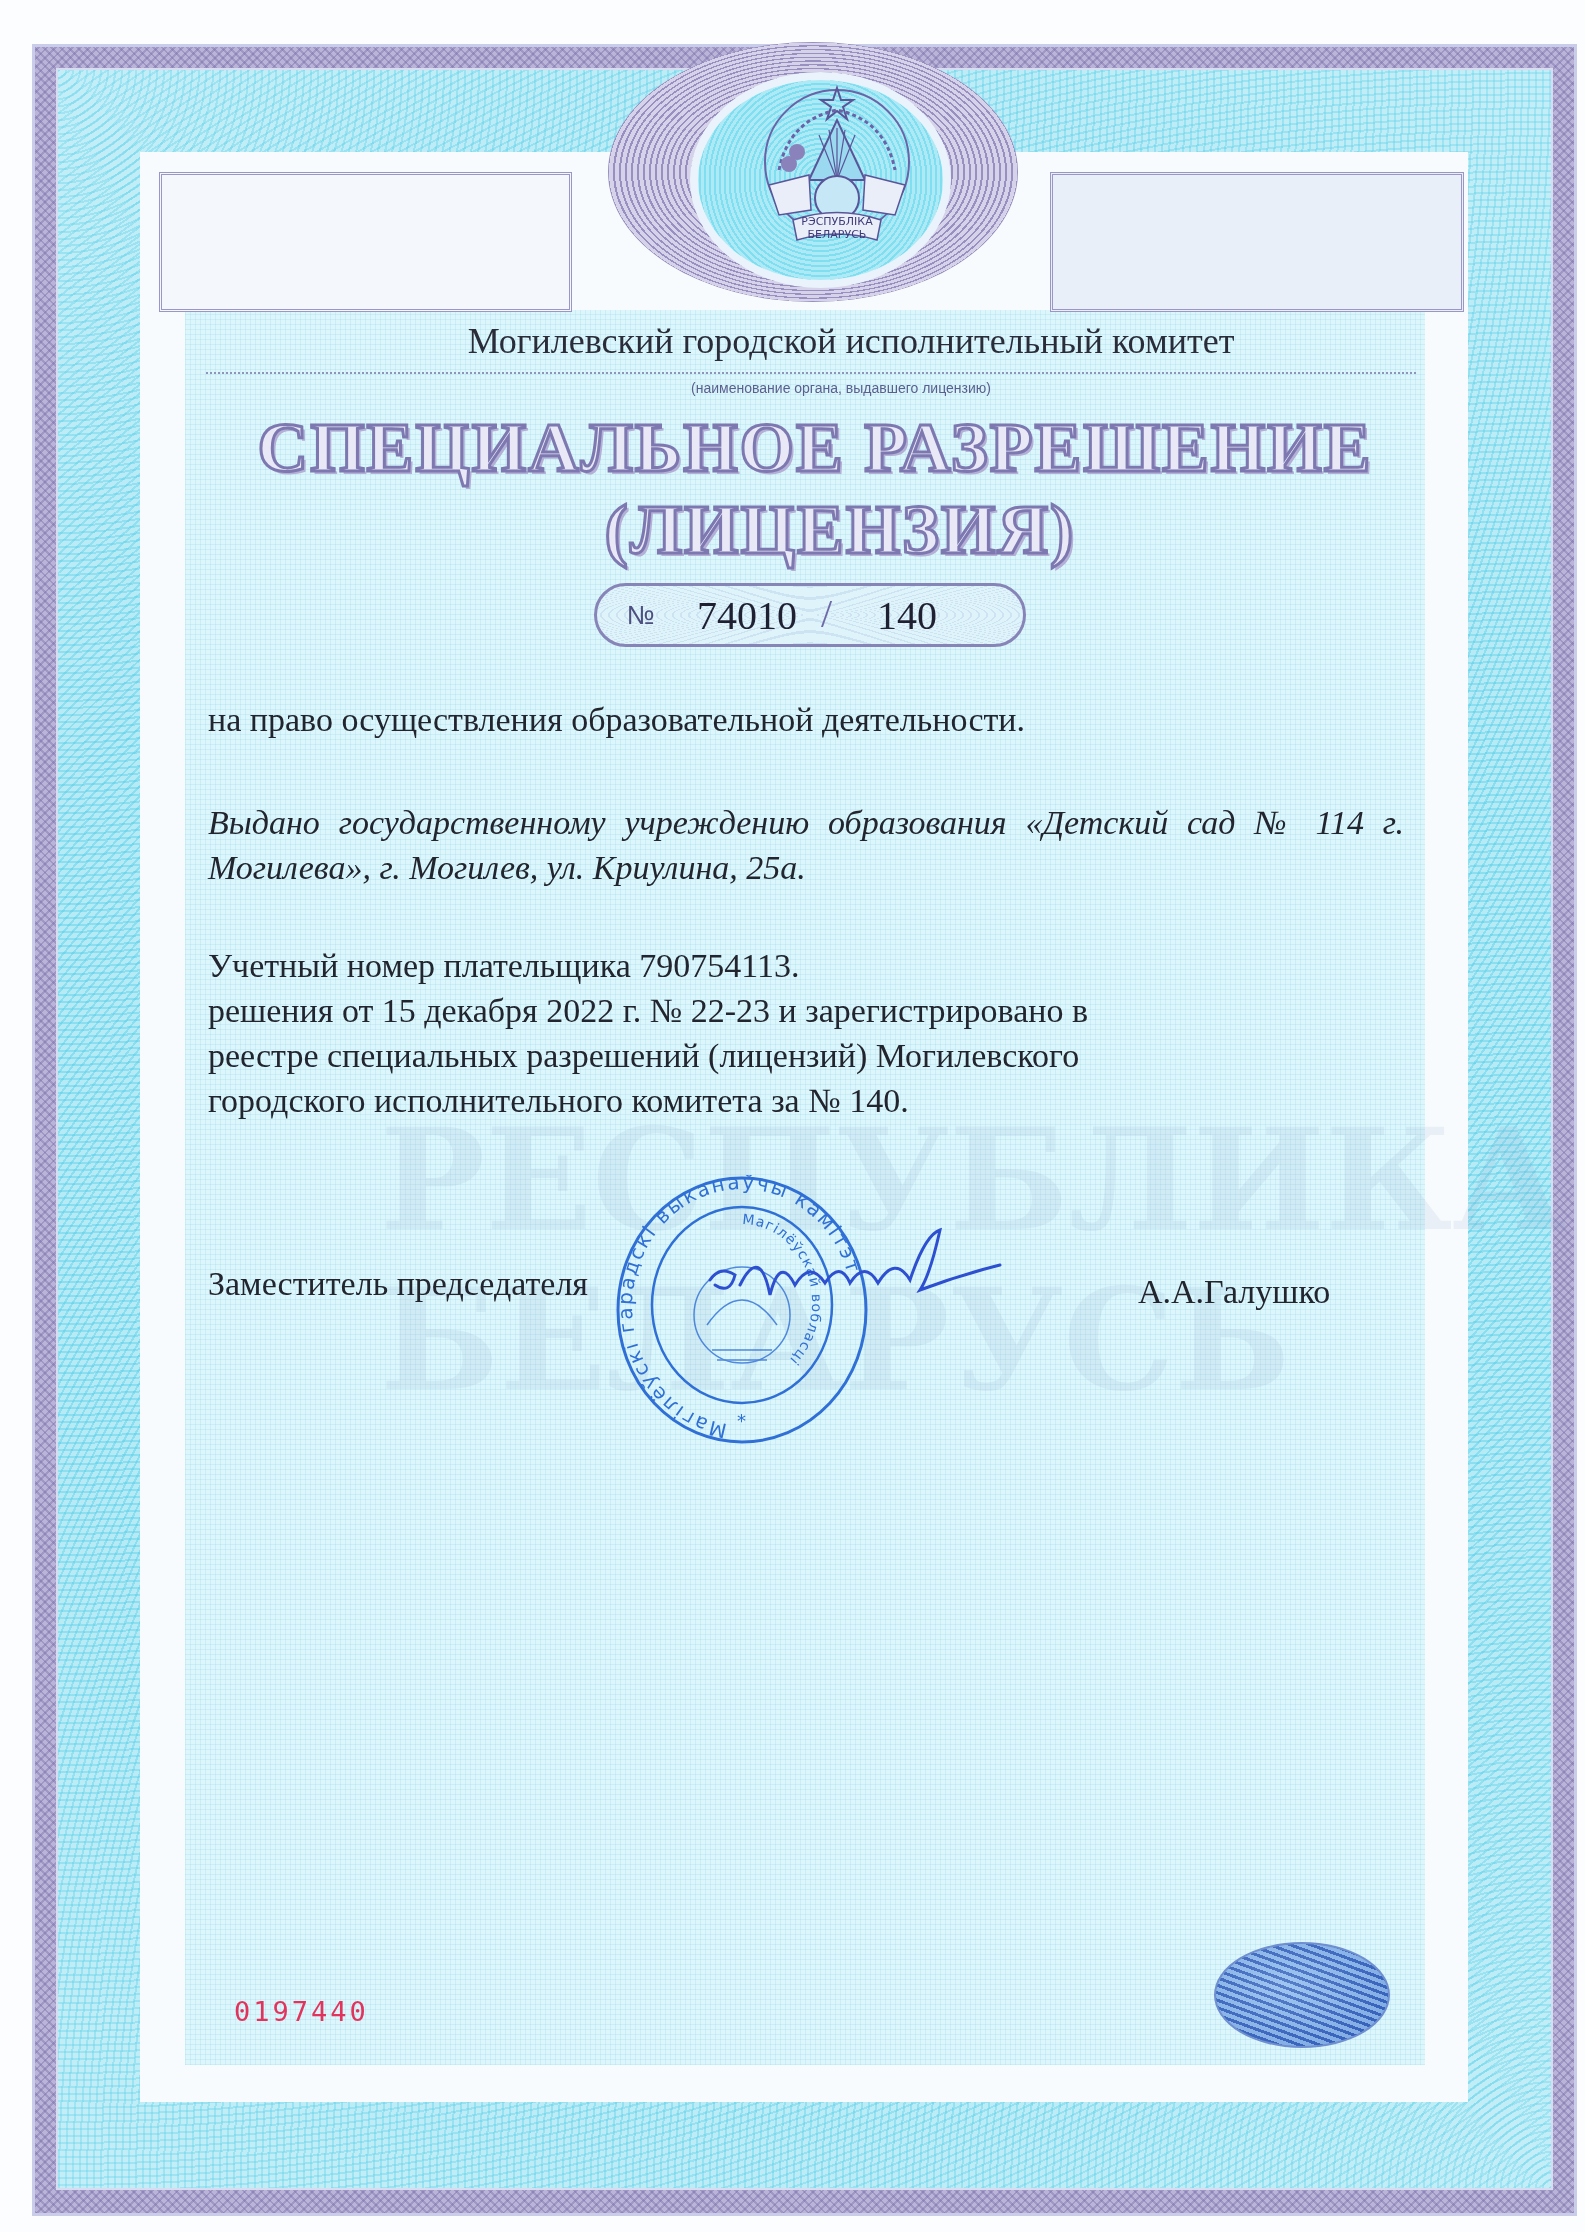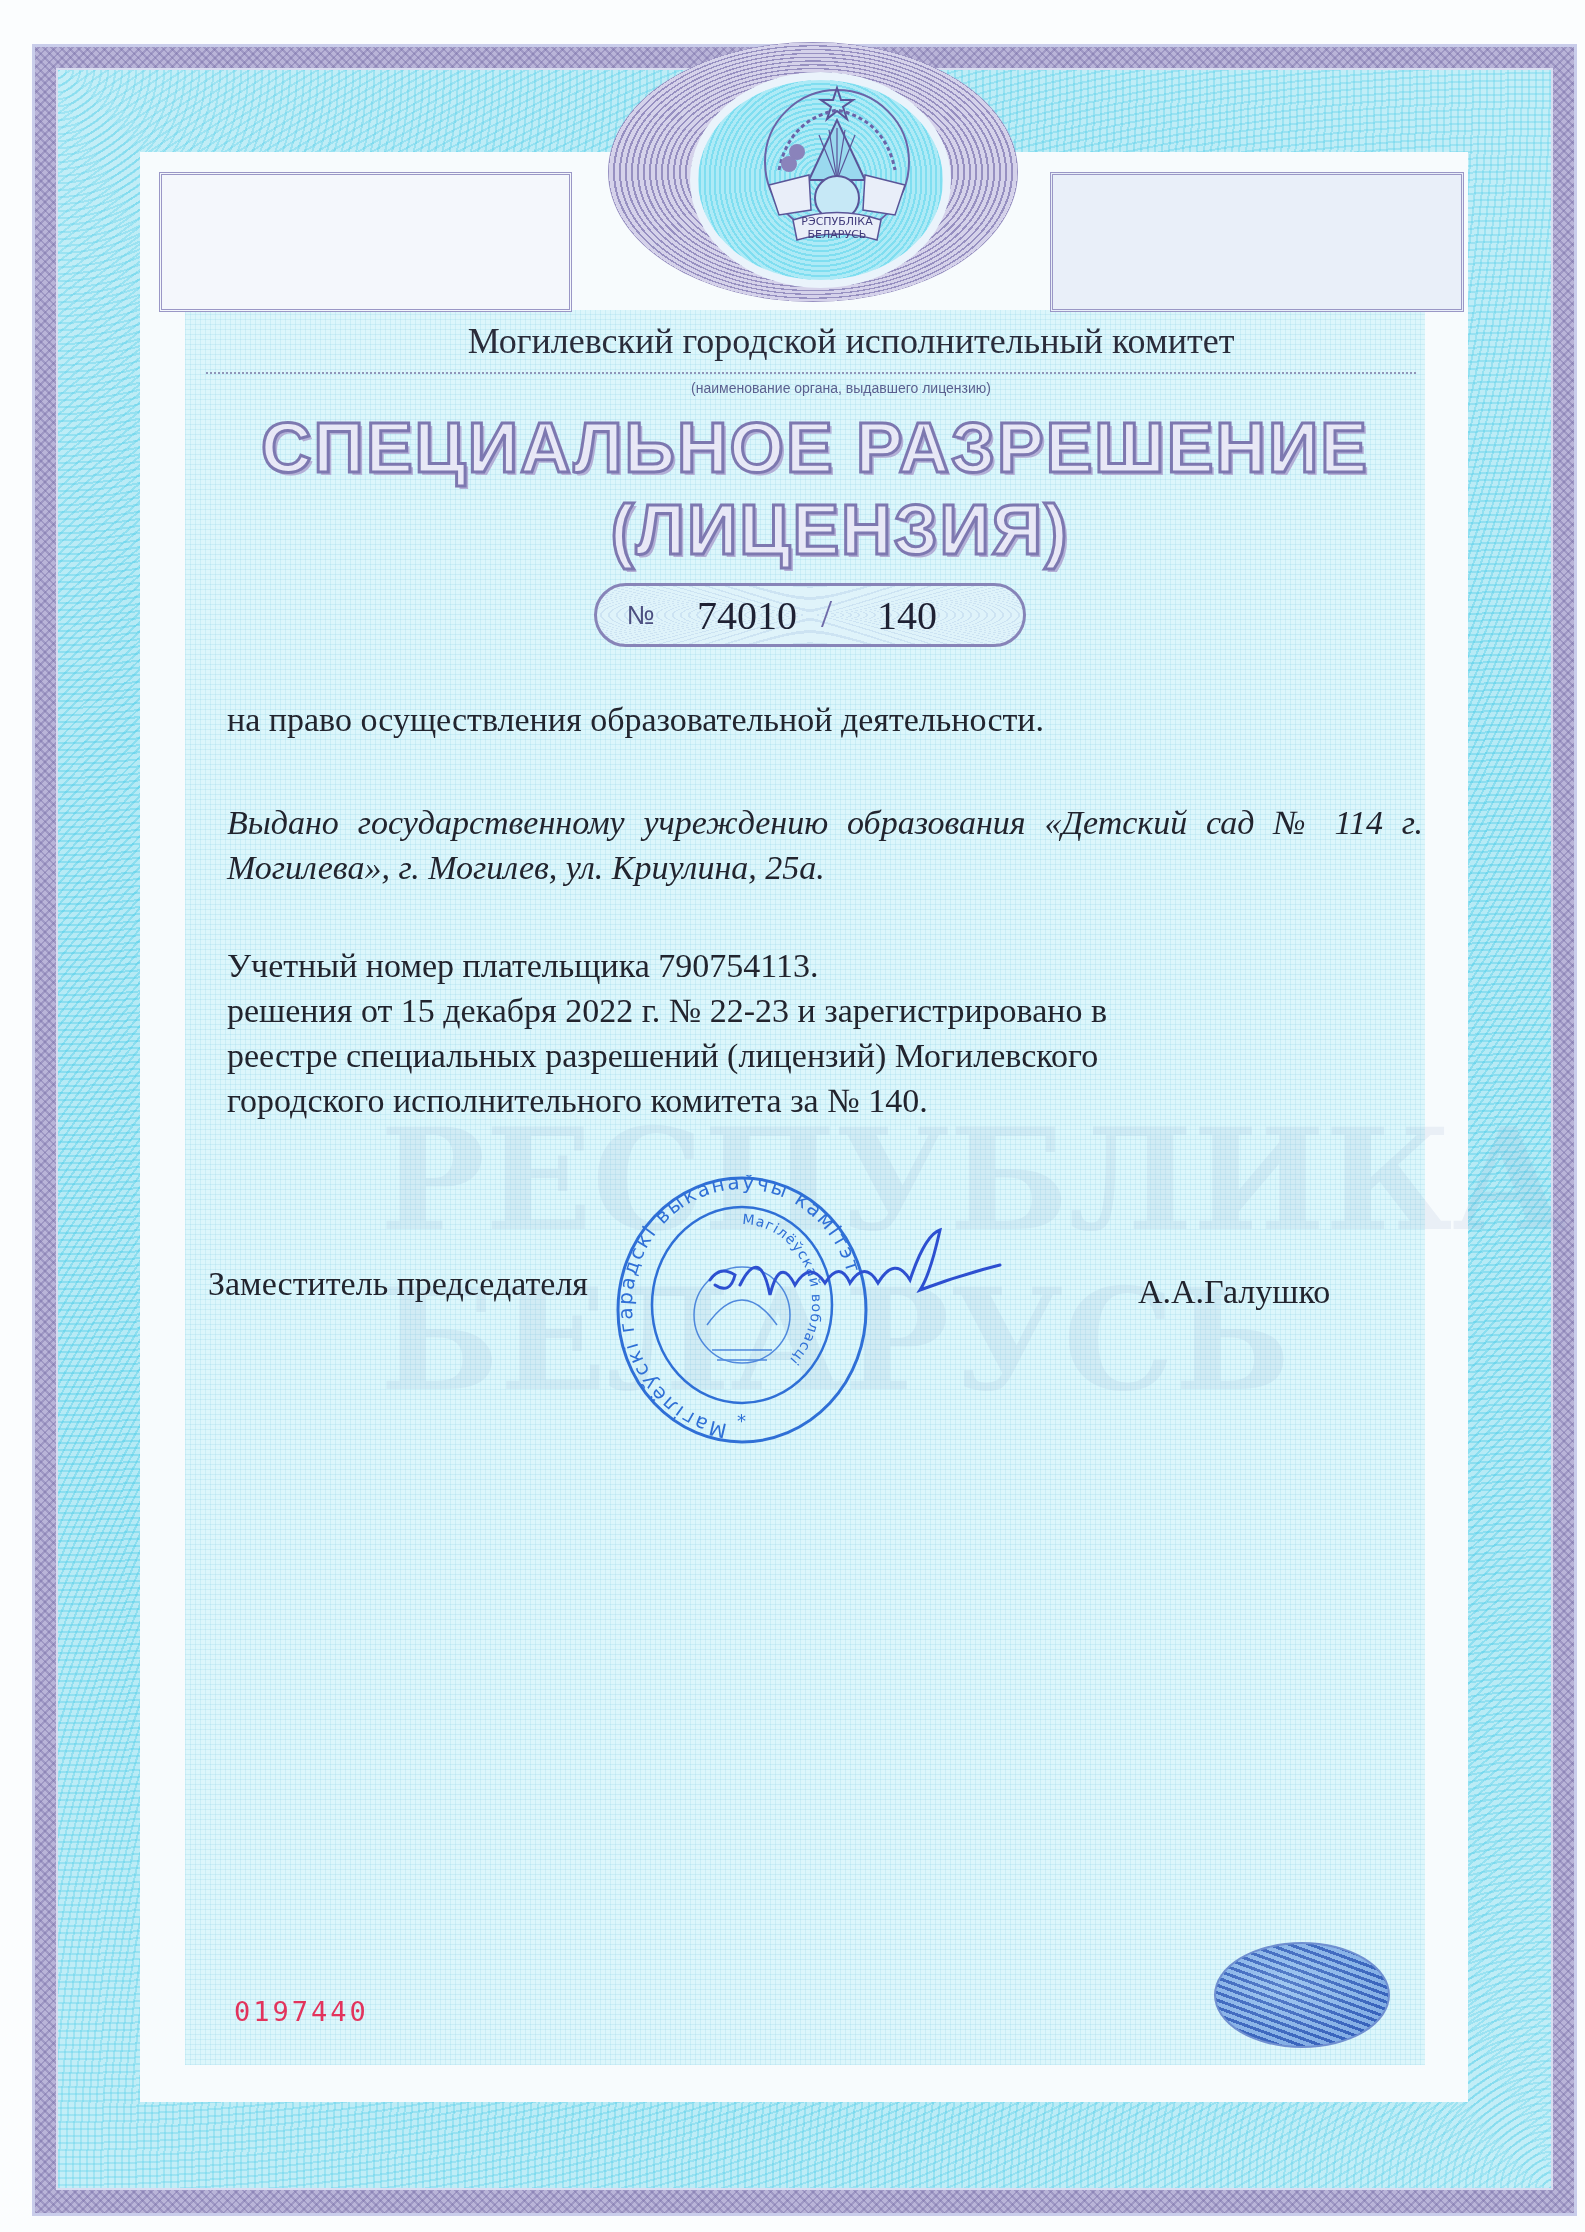--- a/index.html
+++ b/index.html
@@ -73,21 +73,21 @@
     position: absolute; left: 206px; top: 372px; width: 1210px; height: 0;
     border-top: 2px dotted #8f95b8;
   }
   .issuer-caption {
     position: absolute; left: 206px; top: 380px; width: 1210px; text-align: center;
     font-family: "Liberation Sans", "DejaVu Sans", sans-serif; font-size: 14px; color: #5a5f8e;
     padding-left: 60px; box-sizing: border-box;
   }
   .title {
     position: absolute; left: 200px; width: 1230px; text-align: center;
-    font-family: Liberation Sans, sans-serif; font-weight: bold;
+    font-family: Liberation Serif, serif; font-weight: bold;
     color: #e8e8f6;
     -webkit-text-stroke: 3px #7d78b0;
     letter-spacing: 2px;
     text-shadow: 3px 3px 0 #b3afd6;
   }
   .title.l1 { top: 408px; font-size: 70px; }
   .title.l2 { top: 490px; font-size: 70px; padding-left: 25px; }
   .number-pill {
     position: absolute; left: 594px; top: 583px; width: 432px; height: 64px;
     border: 3px solid #8784b8; border-radius: 34px; box-sizing: border-box;
@@ -97,21 +97,21 @@
   .num-sign {
     position: absolute; left: 30px; top: 14px;
     font-family: "Liberation Sans", "DejaVu Sans", sans-serif; font-size: 26px; color: #4c4f80;
   }
   .num-main {
     position: absolute; left: 100px; top: 6px; font-size: 40px; color: #1f2133;
   }
   .num-slash { position: absolute; left: 224px; top: 4px; font-size: 40px; color: #6e6aa8; }
   .num-reg { position: absolute; left: 280px; top: 6px; font-size: 40px; color: #1f2133; }
 
-  .body-text { position: absolute; left: 208px; width: 1196px; font-size: 34px; color: #22242e; line-height: 45px; margin-left: 19px; }
+  .body-text { position: absolute; left: 208px; width: 1196px; font-size: 34px; color: #22242e; line-height: 45px; }
   .p1 { top: 697px; }
   .p2 { top: 800px; text-align: justify; text-align-last: left; font-style: italic; }
   .p3 { top: 943px; }
   .p3 div { white-space: nowrap; }
 
   .signer-title { position: absolute; left: 208px; top: 1265px; font-size: 34px; color: #22242e; }
   .signer-name { position: absolute; left: 1138px; top: 1273px; font-size: 34px; color: #22242e; }
 
   .stamp { position: absolute; left: 612px; top: 1175px; width: 260px; height: 275px; }
   .signature { position: absolute; left: 700px; top: 1225px; width: 320px; height: 90px; }

